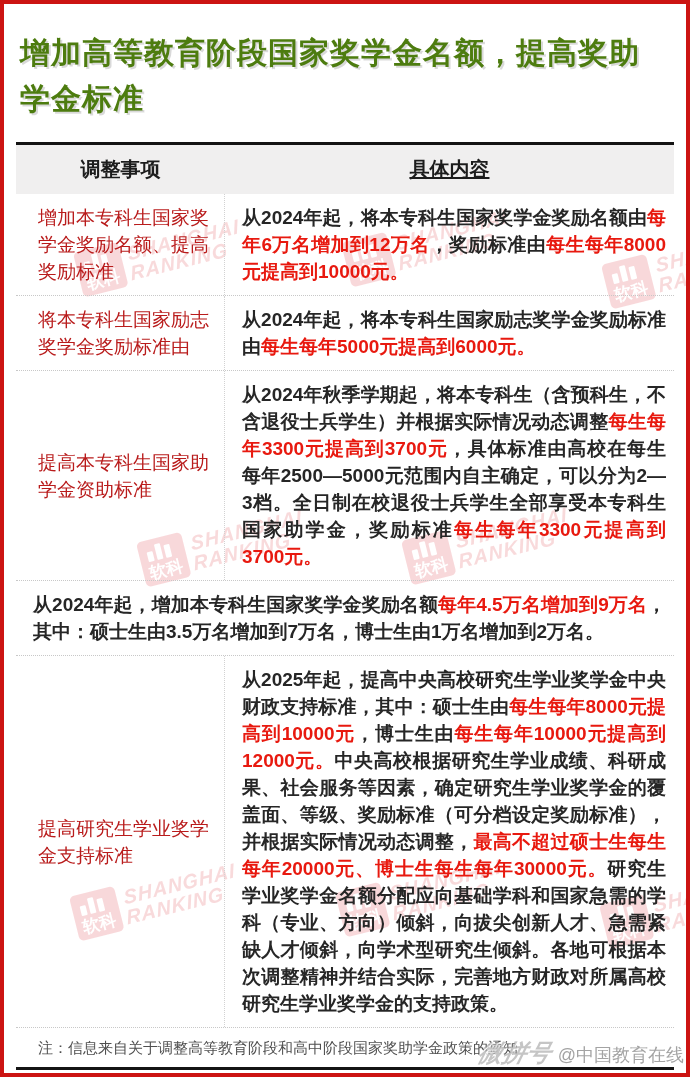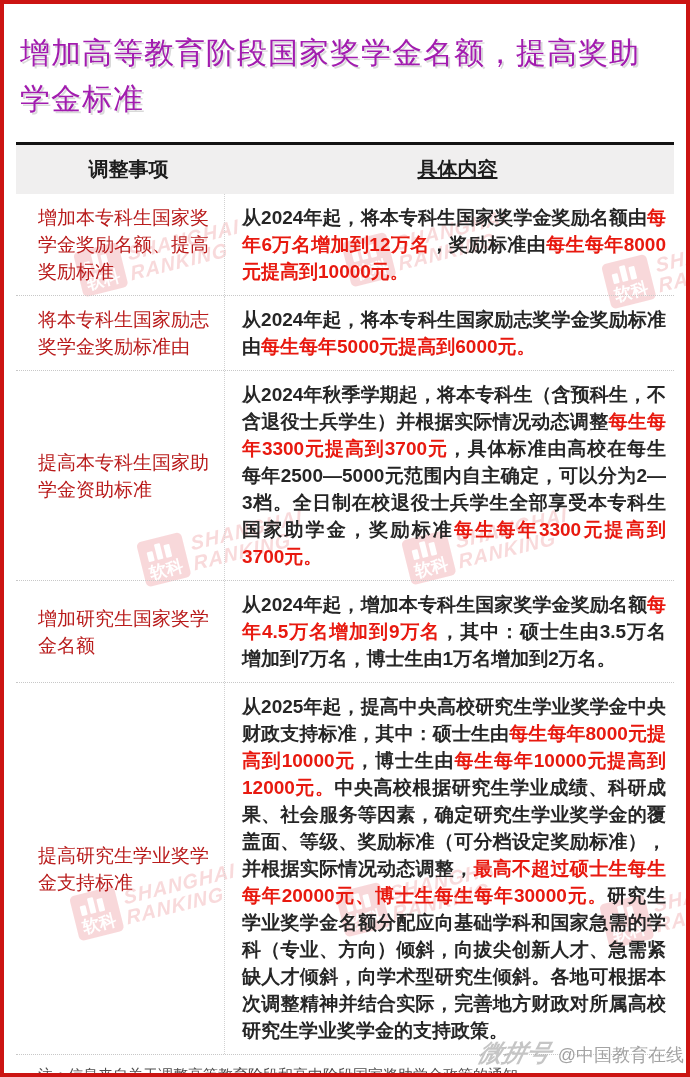--- a/index.html
+++ b/index.html
@@ -26,27 +26,27 @@
   .wm-bars i{display:block;width:6px;background:#ffffff;border-radius:1px;}
   .wm-bars i:nth-child(1){height:10px;}
   .wm-bars i:nth-child(2){height:16px;}
   .wm-bars i:nth-child(3){height:13px;}
   .wm-text{margin-left:6px;margin-bottom:2px;color:#f4bcbf;font-weight:900;font-style:italic;font-size:20px;line-height:20px;letter-spacing:1px;transform:skewX(-6deg);}
   .wm-text span{display:block;}
   
   .content{position:relative;z-index:1;margin:0 12px;}
   .title{
     margin:26px 4px 20px 4px;
-    font-size:30px;line-height:46px;font-weight:400;
-    color:#a21caf;letter-spacing:1px;
+    font-size:30px;line-height:46px;font-weight:700;
+    color:#4d7c0f;letter-spacing:1px;
     text-shadow:2px 2px 0 rgba(0,0,0,0.15);
   }
   .policy-table{border-top:3px solid #141414;}
   .thead{display:flex;background:var(--header-bg,#f0efef);}
-  .th{font-size:20px;font-weight:bold;color:#1c1c1c;padding:11px 8px;text-align:center;}
+  .th{font-size:20px;font-weight:bold;color:#1c1c1c;padding:11px 0;text-align:center;}
   .th-left{width:209px;}
   .th-right{flex:1;text-decoration:underline;}
   .row{display:flex;border-bottom:1px dotted #c8c8c8;}
   .cell-left{
     width:209px;box-sizing:border-box;
     border-right:1px dotted #d2d2d2;
     padding:10px 10px 10px 22px;
     display:flex;align-items:center;
     font-size:19px;line-height:27px;color:#b91c1c;
   }
@@ -196,23 +196,20 @@
             </div>
             <div class="cell-right"><span>从2024年起，将本专科生国家励志奖学金奖励标准由</span><span class="hl">每生每年5000元提高到6000元。</span></div>
           </div>
           <div class="row">
             <div class="cell-left">
               <span>提高本专科生国家助学金资助标准</span>
             </div>
             <div class="cell-right"><span>从2024年秋季学期起，将本专科生（含预科生，不含退役士兵学生）并根据实际情况动态调整</span><span class="hl">每生每年3300元提高到3700元</span><span>，具体标准由高校在每生每年2500—5000元范围内自主确定，可以分为2—3档。全日制在校退役士兵学生全部享受本专科生国家助学金，奖励标准</span><span class="hl">每生每年3300元提高到3700元。</span></div>
           </div>
           <div class="row">
-            <div class="cell-left">
-              <span>增加研究生国家奖学金名额</span>
-            </div>
             <div class="cell-right"><span>从2024年起，增加本专科生国家奖学金奖励名额</span><span class="hl">每年4.5万名增加到9万名</span><span>，其中：硕士生由3.5万名增加到7万名，博士生由1万名增加到2万名。</span></div>
           </div>
           <div class="row">
             <div class="cell-left">
               <span>提高研究生学业奖学金支持标准</span>
             </div>
             <div class="cell-right"><span>从2025年起，提高中央高校研究生学业奖学金中央财政支持标准，其中：硕士生由</span><span class="hl">每生每年8000元提高到10000元</span><span>，博士生由</span><span class="hl">每生每年10000元提高到12000元。</span><span>中央高校根据研究生学业成绩、科研成果、社会服务等因素，确定研究生学业奖学金的覆盖面、等级、奖励标准（可分档设定奖励标准），并根据实际情况动态调整，</span><span class="hl">最高不超过硕士生每生每年20000元、博士生每生每年30000元。</span><span>研究生学业奖学金名额分配应向基础学科和国家急需的学科（专业、方向）倾斜，向拔尖创新人才、急需紧缺人才倾斜，向学术型研究生倾斜。各地可根据本次调整精神并结合实际，完善地方财政对所属高校研究生学业奖学金的支持政策。</span></div>
           </div>
         </div>
     </div>

